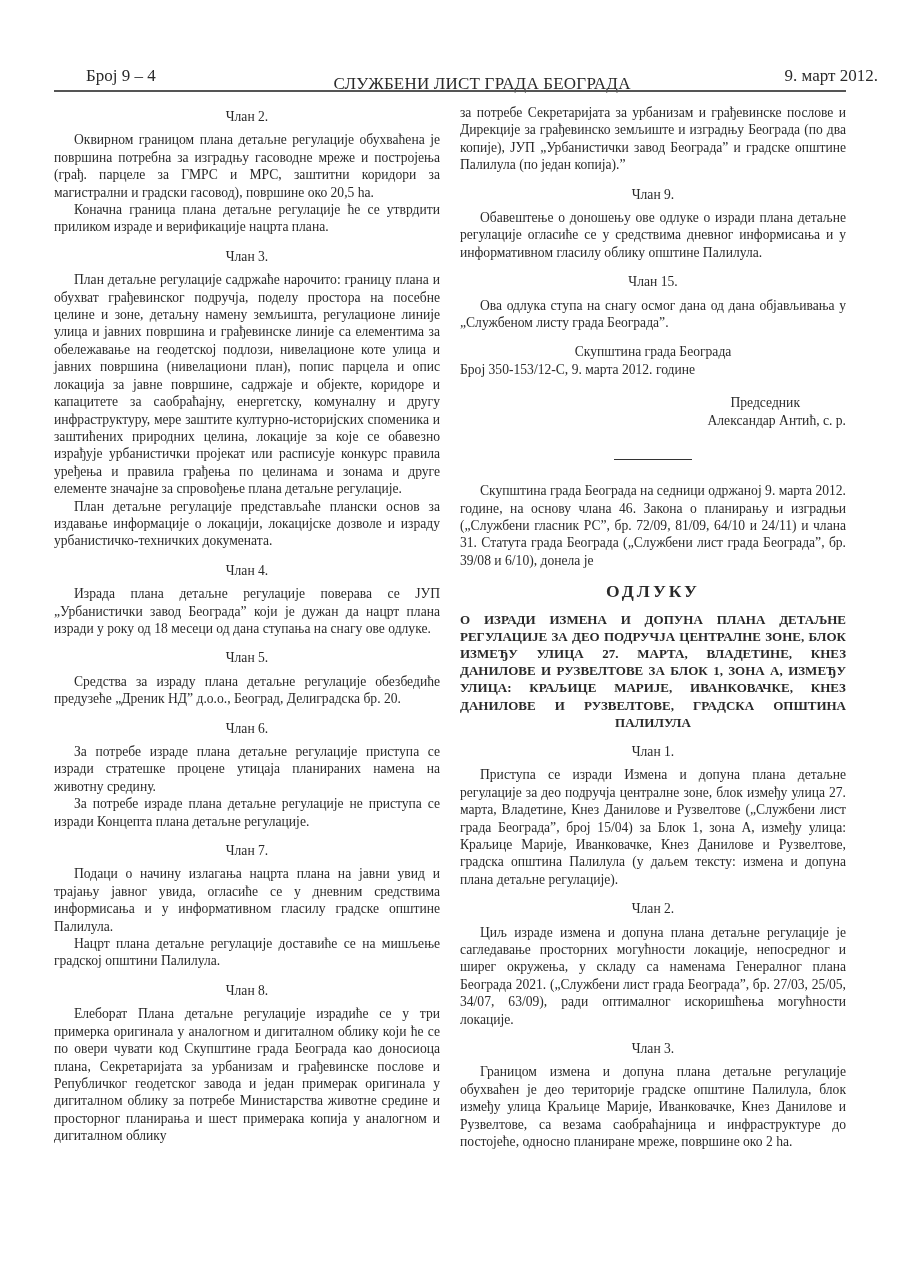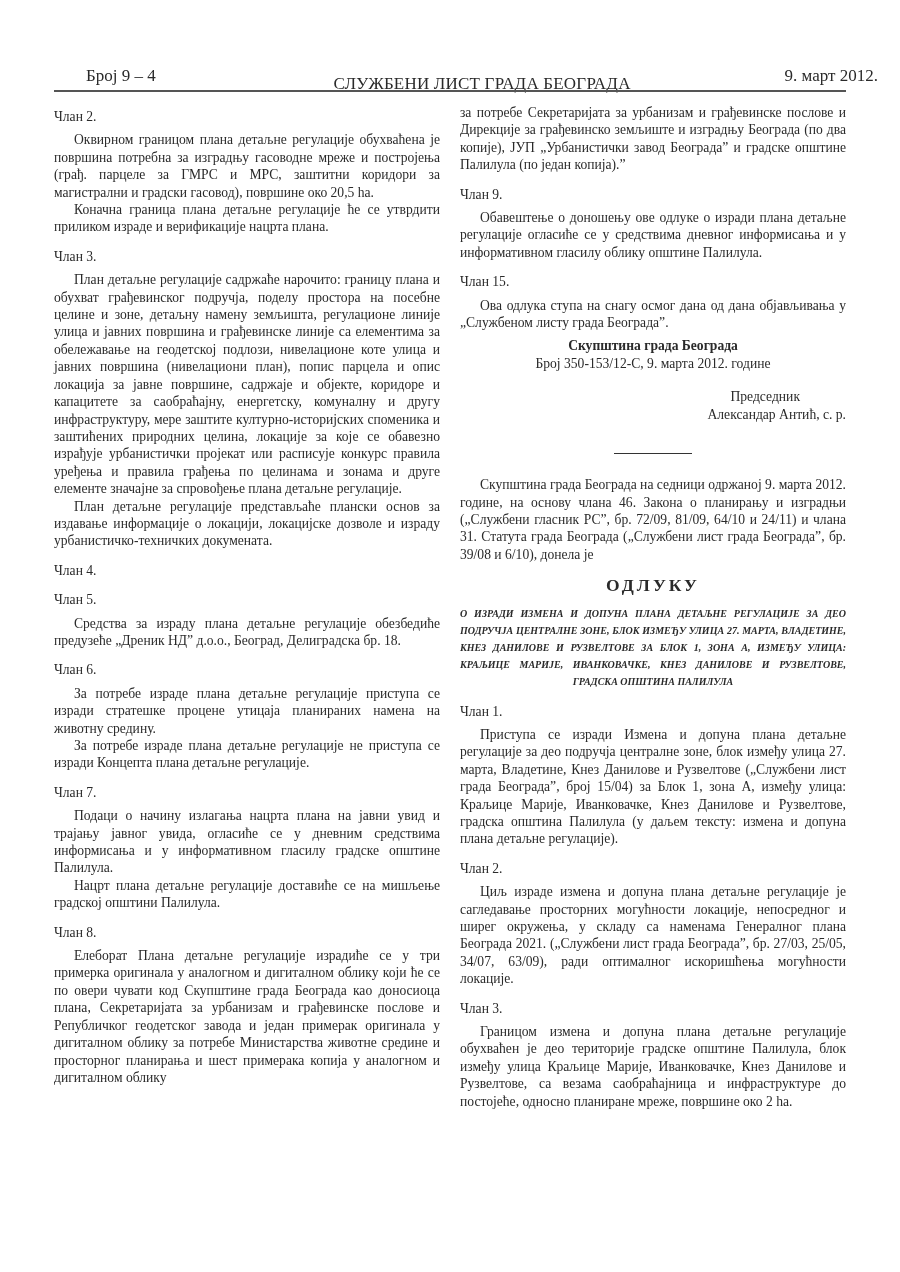--- a/index.html
+++ b/index.html
@@ -7,31 +7,31 @@
          font-family: "Liberation Serif", "DejaVu Serif", serif; color: #2a2a2a; }
   .header { position: absolute; left: 54px; top: 66px; width: 792px; height: 22px;
             font-size: 17px; margin-left: 32px; }
   .header .left { position: absolute; left: 0; top: 0; }
   .header .center { position: absolute; left: 0; right: 0; top: 8px; text-align: center; letter-spacing: 0.2px; }
   .header .right { position: absolute; right: 0; top: 0; }
   .rule { position: absolute; left: 54px; top: 90px; width: 792px; height: 0; border-top: 2px solid #555; }
   .col { position: absolute; top: 104px; width: 386px; font-size: 13.6px; line-height: 17.4px; }
   .col.left { left: 54px; }
   .col.right { left: 460px; }
-  .art { margin: 12px 0 6px 0; }
+  .art { text-align: center; margin: 12px 0 6px 0; }
   .art.first { margin-top: 4px; }
   p { margin: 0; text-align: justify; text-indent: 20px; hyphens: manual; }
   p.noindent { text-indent: 0; }
-  .sig-org { text-align: center; font-weight: bold; margin-top: 6px; }
-  .sig-num { text-align: center; }
+  .sig-org { text-align: center; font-weight: normal; margin-top: 12px; }
+  .sig-num { }
   .sig-role { text-align: right; padding-right: 46px; margin-top: 16px; }
   .sig-name { text-align: right; font-weight: normal; }
   .separator { width: 78px; border-top: 1.5px solid #333; margin: 30px auto 22px auto; }
   .decision-title { text-align: center; font-weight: bold; font-size: 17.5px; letter-spacing: 3px; margin: 14px 0 10px 0; }
-  .decision-subtitle { text-align: justify; text-align-last: center; font-weight: bold; font-size: 10px; line-height: 17.2px; margin-bottom: 8px; font-style: italic; }
+  .decision-subtitle { text-align: justify; text-align-last: center; font-weight: bold; font-size: 13px; line-height: 17.2px; margin-bottom: 8px; }
 </style>
 </head>
 <body>
 
 <div class="header">
   <span class="left">Број 9 – 4</span>
   <span class="center">СЛУЖБЕНИ ЛИСТ ГРАДА БЕОГРАДА</span>
   <span class="right">9. март 2012.</span>
 </div>
 <div class="rule"></div>
@@ -39,23 +39,24 @@
 <div class="col left">
   <div class="art first">Члан 2.</div>
   <p>Оквирном границом плана детаљне регулације обухваћена је површина потребна за изградњу гасоводне мреже и постројења (грађ. парцеле за ГМРС и МРС, заштитни коридори за магистрални и градски гасовод), површине око 20,5 ha.</p>
   <p>Коначна граница плана детаљне регулације ће се утврдити приликом израде и верификације нацрта плана.</p>
 
   <div class="art">Члан 3.</div>
   <p>План детаљне регулације садржаће нарочито: границу плана и обухват грађевинског подручја, поделу простора на посебне целине и зоне, детаљну намену земљишта, регулационе линије улица и јавних површина и грађевинске линије са елементима за обележавање на геодетској подлози, нивелационе коте улица и јавних површина (нивелациони план), попис парцела и опис локација за јавне површине, садржаје и објекте, коридоре и капацитете за саобраћајну, енергетску, комуналну и другу инфраструктуру, мере заштите културно-историјских споменика и заштићених природних целина, локације за које се обавезно израђује урбанистички пројекат или расписује конкурс правила уређења и правила грађења по целинама и зонама и друге елементе значајне за спровођење плана детаљне регулације.</p>
   <p>План детаљне регулације представљаће плански основ за издавање информације о локацији, локацијске дозволе и израду урбанистичко-техничких докумената.</p>
 
   <div class="art">Члан 4.</div>
+  <p>Израда плана детаљне регулације поверава се ЈУП „Урбанистички завод Београда” који је дужан да нацрт плана изради у року од 18 месеци од дана ступања на снагу ове одлуке.</p>
 
   <div class="art">Члан 5.</div>
-  <p>Средства за израду плана детаљне регулације обезбедиће предузеће „Дреник НД” д.о.о., Београд, Делиградска бр. 18.</p>
+  <p>Средства за израду плана детаљне регулације обезбедиће предузеће „Дреник НД” д.о.о., Београд, Делиградска бр. 20.</p>
 
   <div class="art">Члан 6.</div>
   <p>За потребе израде плана детаљне регулације приступа се изради стратешке процене утицаја планираних намена на животну средину.</p>
   <p>За потребе израде плана детаљне регулације не приступа се изради Концепта плана детаљне регулације.</p>
 
   <div class="art">Члан 7.</div>
   <p>Подаци о начину излагања нацрта плана на јавни увид и трајању јавног увида, огласиће се у дневним средствима информисања и у информативном гласилу градске општине Палилула.</p>
   <p>Нацрт плана детаљне регулације доставиће се на мишљење градској општини Палилула.</p>
 
   <div class="art">Члан 8.</div>

